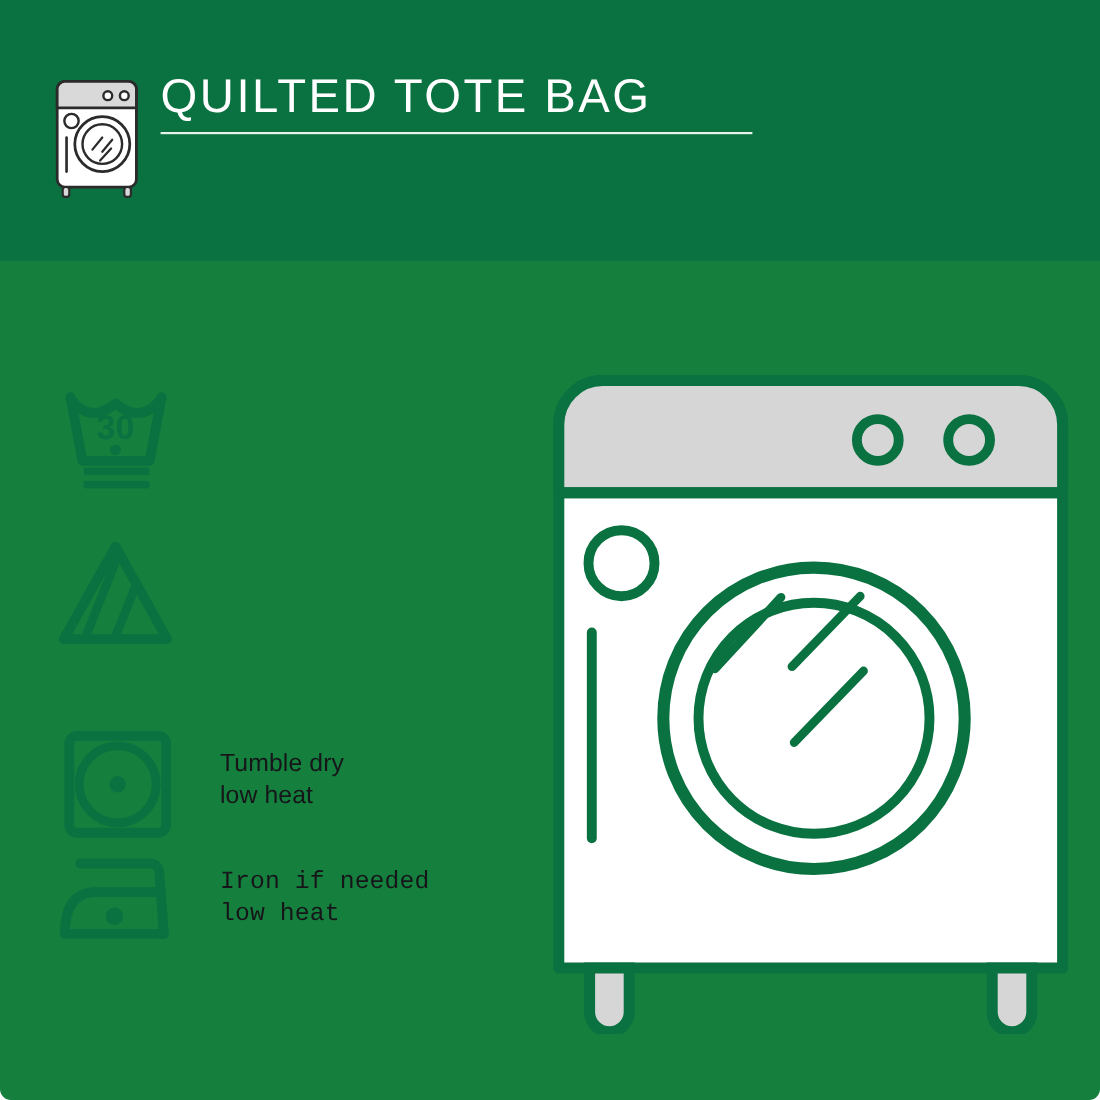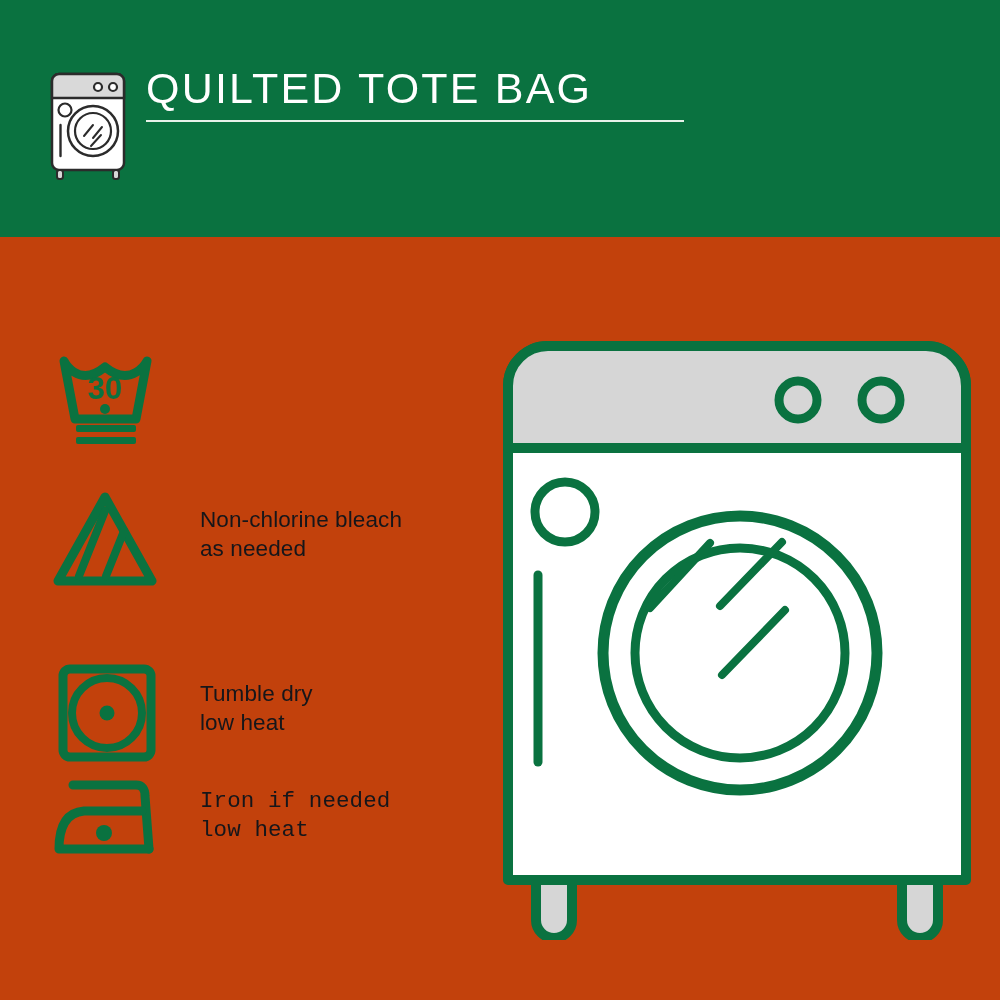--- a/index.html
+++ b/index.html
@@ -10,21 +10,22 @@
     width: 1000px;
     height: 1000px;
     background: #ffffff;
     font-family: "Liberation Sans", sans-serif;
     overflow: hidden;
   }
   .page {
     position: relative;
     width: 1000px;
     height: 1000px;
-    background: #c2410c;
+    background: #15803d;
+    border-radius: 10px;
   }
 
   
   .header {
     position: absolute;
     left: 0; top: 0;
     width: 1000px;
     height: 237px;
     background: #0a7240;
     display: flex;
@@ -163,22 +164,20 @@
     </div>
 
     <div class="care-row r1">
       <div class="care-symbol">
         <svg viewBox="0 0 116 110" width="116" height="110" aria-hidden="true">
           <path d="M57 12 L104 96 L10 96 Z" fill="none" stroke="#0a7240" stroke-width="9" stroke-linejoin="round"></path>
           <line x1="57" y1="26" x2="31" y2="91" stroke="#0a7240" stroke-width="8" stroke-linecap="round"></line>
           <line x1="76" y1="46" x2="58" y2="91" stroke="#0a7240" stroke-width="8" stroke-linecap="round"></line>
         </svg>
       </div>
-      <div class="care-text">Non-chlorine bleach
-as needed</div>
     </div>
 
     <div class="care-row r2">
       <div class="care-symbol">
         <svg viewBox="0 0 116 110" width="116" height="110" aria-hidden="true">
           <rect x="15" y="12" width="88" height="88" rx="7" fill="none" stroke="#0a7240" stroke-width="9"></rect>
           <circle cx="59" cy="56" r="35" fill="none" stroke="#0a7240" stroke-width="8"></circle>
           <circle cx="59" cy="56" r="7.5" fill="#0a7240"></circle>
         </svg>
       </div>

